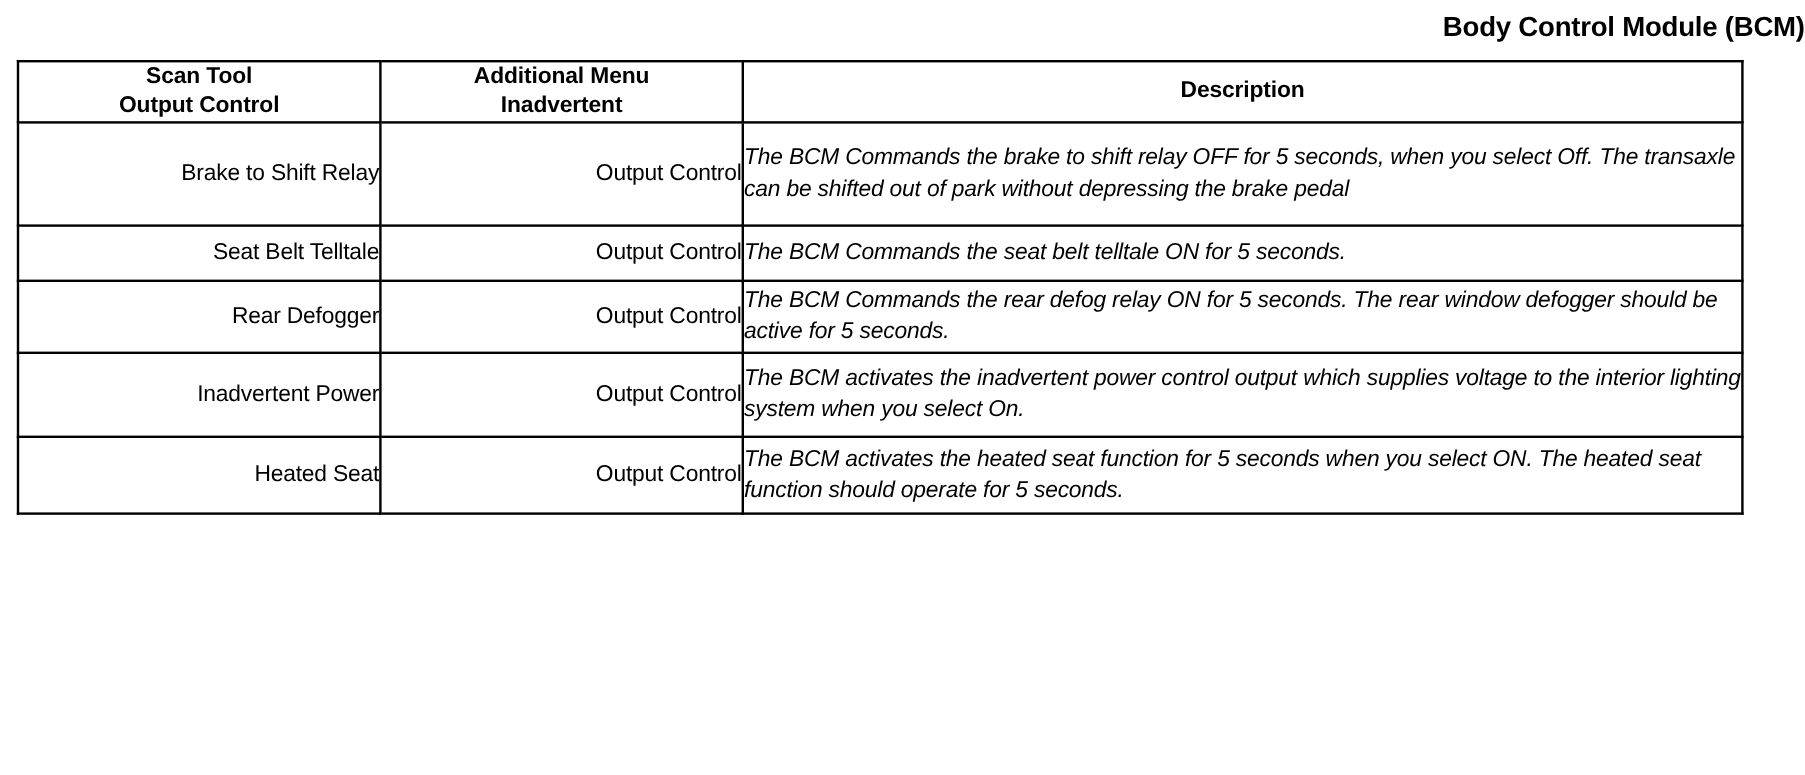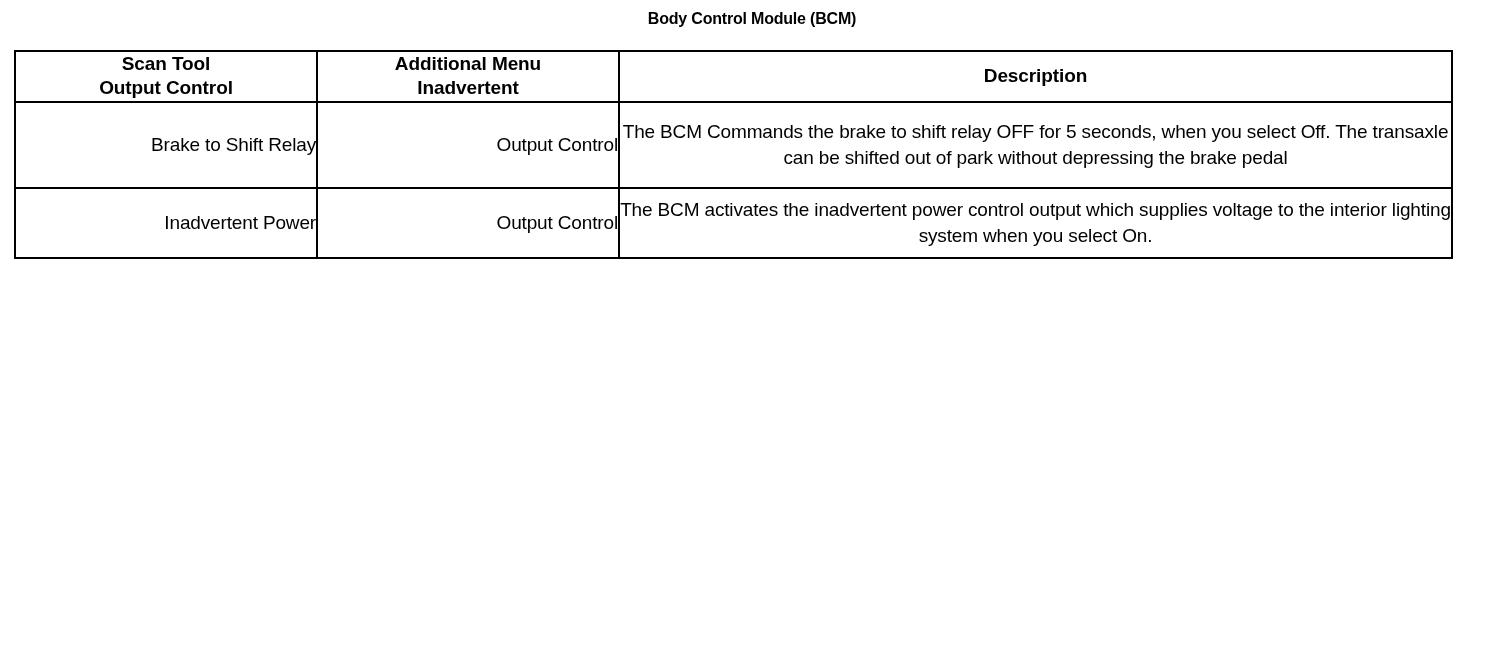--- a/index.html
+++ b/index.html
@@ -18,22 +18,22 @@
     position: relative;
     width: 1504px;
     height: 646px;
     background: #ffffff;
   }
   #doc-title {
     position: absolute;
     left: 0;
     top: 11px;
     width: 1504px;
-    text-align: center;
-    font-size: 16px;
+    text-align: right;
+    font-size: 23px;
     font-weight: bold;
     letter-spacing: -0.2px;
     line-height: 1;
   }
   #bcm-table {
     position: absolute;
     left: 14px;
     top: 50px;
     width: 1437px;
     border-collapse: collapse;
@@ -68,21 +68,22 @@
     text-align: right;
   }
   td.scan-cell {
     padding: 6px 10px 6px 14px;
   }
   td.menu-cell {
     padding: 6px 10px 6px 14px;
   }
   td.desc-cell {
     padding: 7px 12px 7px 13px;
-    text-align: center;
+    text-align: left;
+    font-style: italic;
   }
   tr.r-brake   td { height: 84px; }
   tr.r-seatbelt td { height: 44px; }
   tr.r-defog   td { height: 58px; }
   tr.r-theater1 td { height: 94px; }
   tr.r-theater2 td { height: 90px; }
   tr.r-inadv   td { height: 68px; }
   tr.r-heated  td { height: 62px; }
 </style>
 </head>
@@ -112,21 +113,36 @@
           <span class="hl">Description</span>
         </th>
       </tr>
     </thead>
     <tbody>
       <tr class="r-brake">
         <td class="scan-cell">Brake to Shift Relay</td>
         <td class="menu-cell">Output Control</td>
         <td class="desc-cell">The BCM Commands the brake to shift relay OFF for 5 seconds, when you select Off. The transaxle can be shifted out of park without depressing the brake pedal</td>
       </tr>
+      <tr class="r-seatbelt">
+        <td class="scan-cell">Seat Belt Telltale</td>
+        <td class="menu-cell">Output Control</td>
+        <td class="desc-cell">The BCM Commands the seat belt telltale ON for 5 seconds.</td>
+      </tr>
+      <tr class="r-defog">
+        <td class="scan-cell">Rear Defogger</td>
+        <td class="menu-cell">Output Control</td>
+        <td class="desc-cell">The BCM Commands the rear defog relay ON for 5 seconds. The rear window defogger should be active for 5 seconds.</td>
+      </tr>
       <tr class="r-inadv">
         <td class="scan-cell">Inadvertent Power</td>
         <td class="menu-cell">Output Control</td>
         <td class="desc-cell">The BCM activates the inadvertent power control output which supplies voltage to the interior lighting system when you select On.</td>
+      </tr>
+      <tr class="r-heated">
+        <td class="scan-cell">Heated Seat</td>
+        <td class="menu-cell">Output Control</td>
+        <td class="desc-cell">The BCM activates the heated seat function for 5 seconds when you select ON. The heated seat function should operate for 5 seconds.</td>
       </tr>
     </tbody>
   </table>
 
 </div>
 
 </body></html>

